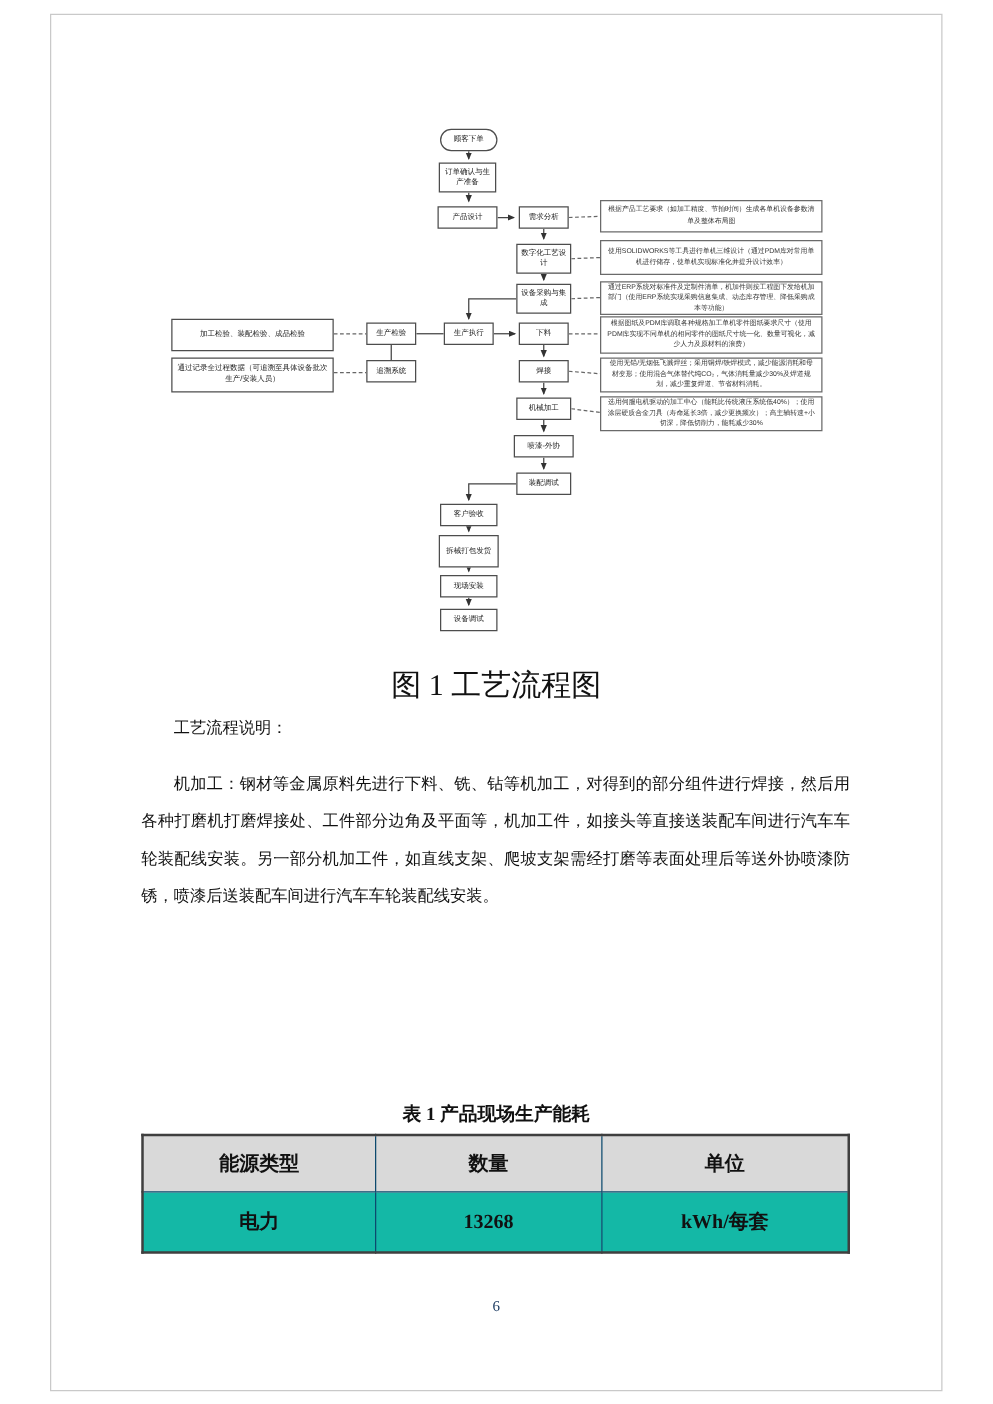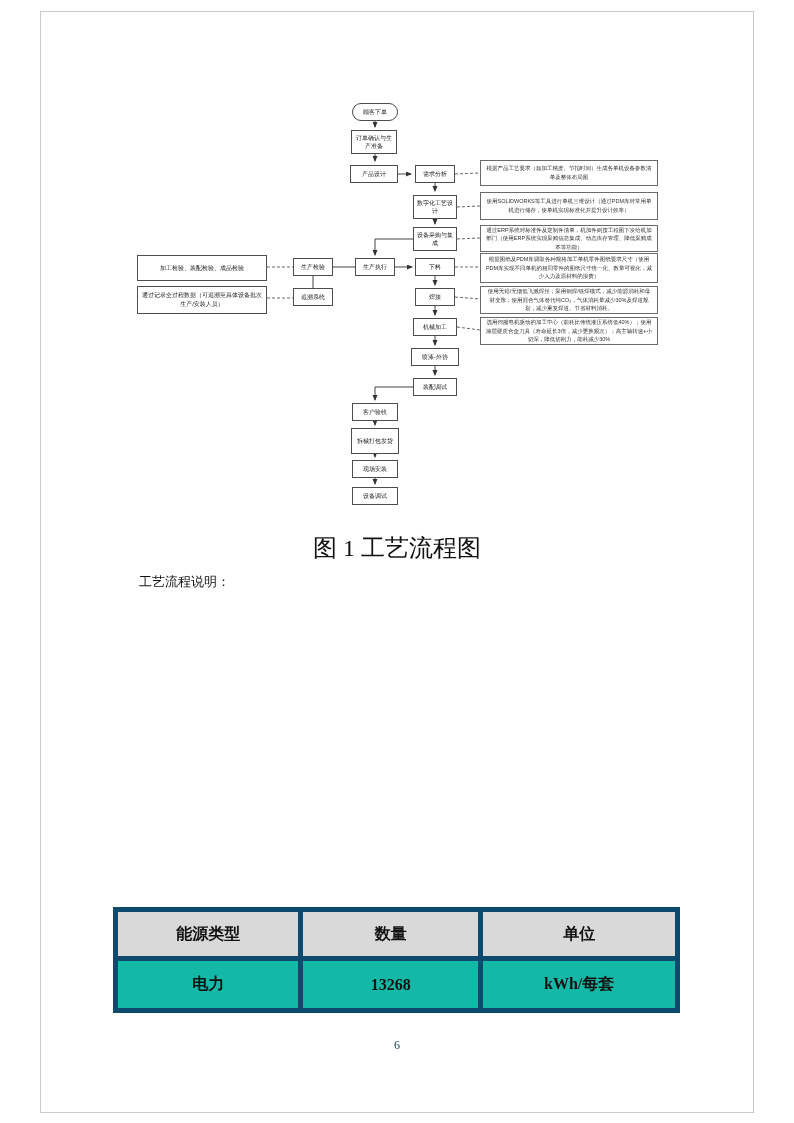--- a/index.html
+++ b/index.html
@@ -28,21 +28,21 @@
   .para{position:absolute;left:113px;width:567px;font-size:13px;line-height:30px;
         text-align:justify;text-indent:2em;color:#111;}
   .p0{top:567px;}
   .p1{top:612px;}
   .p2{top:777px;}
 
   .tbl-caption{position:absolute;left:0;top:882px;width:794px;text-align:center;
         font-size:15px;font-weight:bold;color:#111;}
   .energy-table{position:absolute;left:113px;top:907px;width:567px;border-collapse:collapse;
         font-size:16px;color:#111;}
-  .energy-table th,.energy-table td{border:5px solid #0c4a6e;text-align:center;}
+  .energy-table th,.energy-table td{border:1px solid #0c4a6e;text-align:center;}
   .energy-table th{background:#d9d9d9;height:42px;font-weight:bold;}
   .energy-table td{height:45px;background:#14b8a6;font-weight:bold;}
   .energy-table{border:2px solid #3f3f3f;}
   .col1{width:33%;} .col2{width:32%;} .col3{width:35%;}
 
   .page-num{position:absolute;left:0;top:1038px;width:794px;text-align:center;
         font-size:12px;color:#17375e;}
 </style>
 </head>
 <body>
@@ -114,21 +114,23 @@
     <div class="fann" style="left:480px;top:97px;width:178px;height:28px;">使用SOLIDWORKS等工具进行单机三维设计（通过PDM库对常用单机进行储存，使单机实现标准化并提升设计效率）</div>
     <div class="fann" style="left:480px;top:130px;width:178px;height:27px;">通过ERP系统对标准件及定制件清单，机加件则按工程图下发给机加部门（使用ERP系统实现采购信息集成、动态库存管理、降低采购成本等功能）</div>
     <div class="fann" style="left:480px;top:158px;width:178px;height:30px;">根据图纸及PDM库调取各种规格加工单机零件图纸要求尺寸（使用PDM库实现不同单机的相同零件的图纸尺寸统一化、数量可视化，减少人力及原材料的浪费）</div>
     <div class="fann" style="left:480px;top:191px;width:178px;height:28px;">使用无铅/无烟低飞溅焊丝；采用铜焊/铁焊模式，减少能源消耗和母材变形；使用混合气体替代纯CO₂，气体消耗量减少30%及焊道规划，减少重复焊道、节省材料消耗。</div>
     <div class="fann" style="left:480px;top:222px;width:178px;height:28px;">选用伺服电机驱动的加工中心（能耗比传统液压系统低40%）；使用涂层硬质合金刀具（寿命延长3倍，减少更换频次）；高主轴转速+小切深，降低切削力，能耗减少30%</div>
   </div>
 
   <div class="fig-caption">图 1  工艺流程图</div>
 
   <div class="para p0">工艺流程说明：</div>
+  <div class="para p1">机加工：钢材等金属原料先进行下料、铣、钻等机加工，对得到的部分组件进行焊接，然后用各种打磨机打磨焊接处、工件部分边角及平面等，机加工件，如接头等直接送装配车间进行汽车车轮装配线安装。另一部分机加工件，如直线支架、爬坡支架需经打磨等表面处理后等送外协喷漆防锈，喷漆后送装配车间进行汽车车轮装配线安装。</div>
 
+  <div class="tbl-caption">表 1  产品现场生产能耗</div>
 
   <table class="energy-table">
     <thead>
       <tr>
         <th class="col1">能源类型</th>
         <th class="col2">数量</th>
         <th class="col3">单位</th>
       </tr>
     </thead>
     <tbody>

